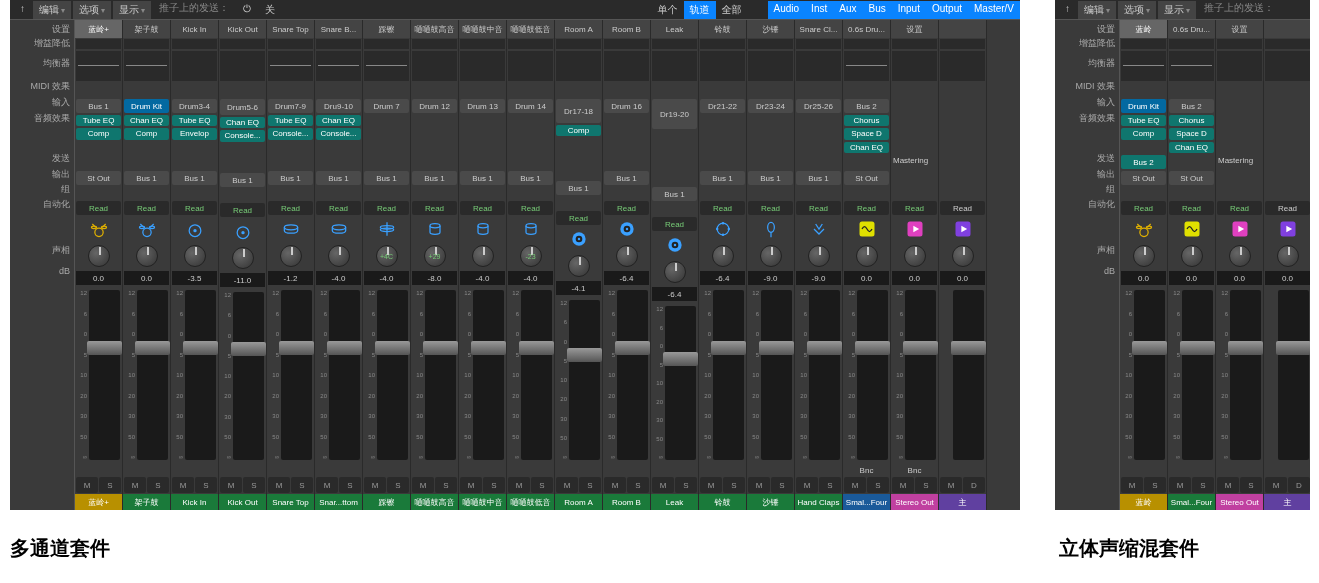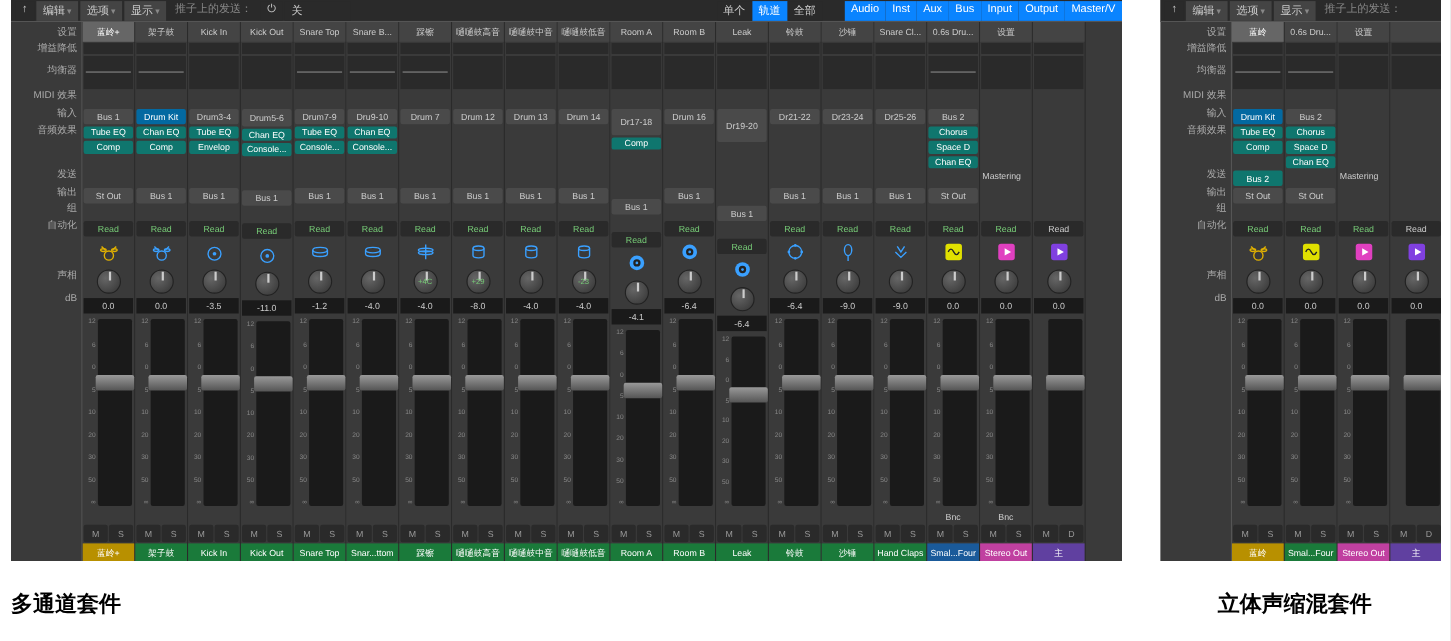--- a/index.html
+++ b/index.html
@@ -48,21 +48,21 @@
 .msrow{height:18px;display:flex;gap:1px;padding:1px}
 .msbtn{flex:1;background:#2a2a2a;color:#999;font-size:8px;display:flex;align-items:center;justify-content:center;border-radius:2px}
 .bottomname{height:16px;font-size:8px;color:#fff;display:flex;align-items:center;justify-content:center;overflow:hidden;white-space:nowrap;padding:0 2px}
 .bottomname.yellow{background:#b89000}
 .bottomname.green{background:#1a7a3a}
 .bottomname.blue{background:#1a5a9a}
 .bottomname.magenta{background:#c040a0}
 .bottomname.purple{background:#6040a0}
 .caption{position:absolute;font-size:20px;font-weight:700;color:#000}
 .caption.c1{left:10px;top:535px}
-.caption.c2{left:1107px;top:535px}
+.caption.c2{left:1059px;top:535px}
 .gainbar{height:10px;background:#2a2a2a;margin:1px}
 .bncrow{height:12px;font-size:8px;color:#ccc;display:flex;align-items:center;justify-content:center}
 </style>
 </head>
 <body>
 
 <div class="mixer left" id="mixer-left">
     <div class="topbar">
     <div class="topbar-left">
       <span class="tbbtn dark">↑</span>

